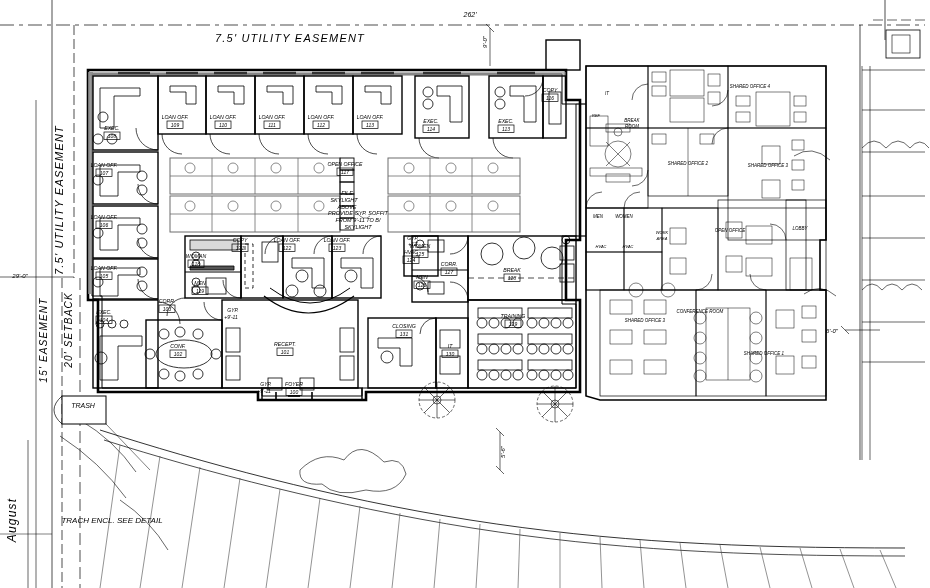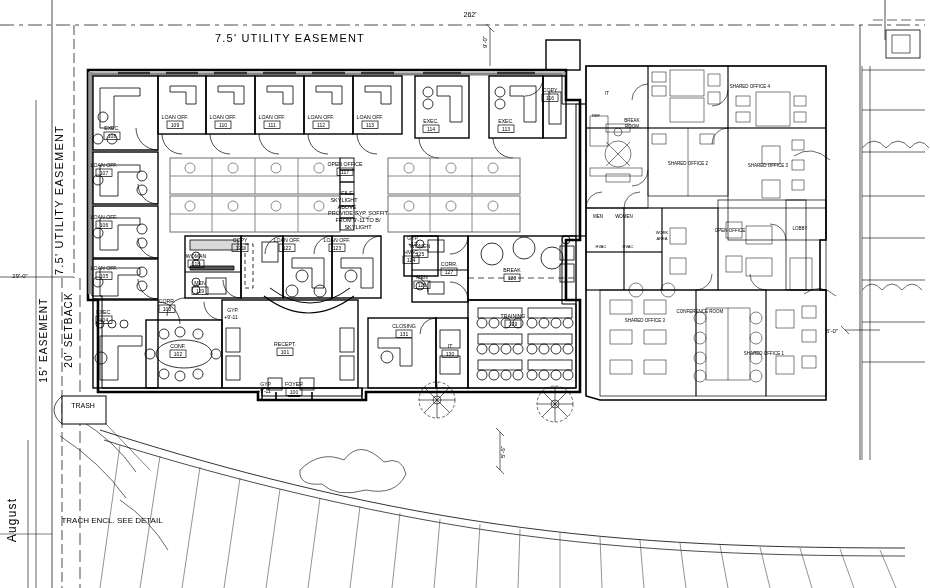--- a/index.html
+++ b/index.html
@@ -1,18 +1,18 @@
 <!DOCTYPE html>
 <html><head>
 <meta charset="utf-8">
 <style>
   html,body{margin:0;padding:0;background:#ffffff;}
   body{width:930px;height:588px;overflow:hidden;
        font-family:"Liberation Sans", sans-serif;color:#000;}
-  #sheet{position:relative;width:930px;height:588px;background:#1d4ed8;}
+  #sheet{position:relative;width:930px;height:588px;background:#1d4ed8;font-style:italic;}
   svg{display:block;}
 </style>
 </head>
 <body>
 
 <div id="sheet">
   <svg id="plan" width="930" height="588" viewBox="0 0 930 588" shape-rendering="geometricPrecision">
     <rect x="0" y="0" width="930" height="588" fill="#ffffff"></rect>
 
     <g id="site" stroke="#000" fill="none" stroke-width="0.6">

